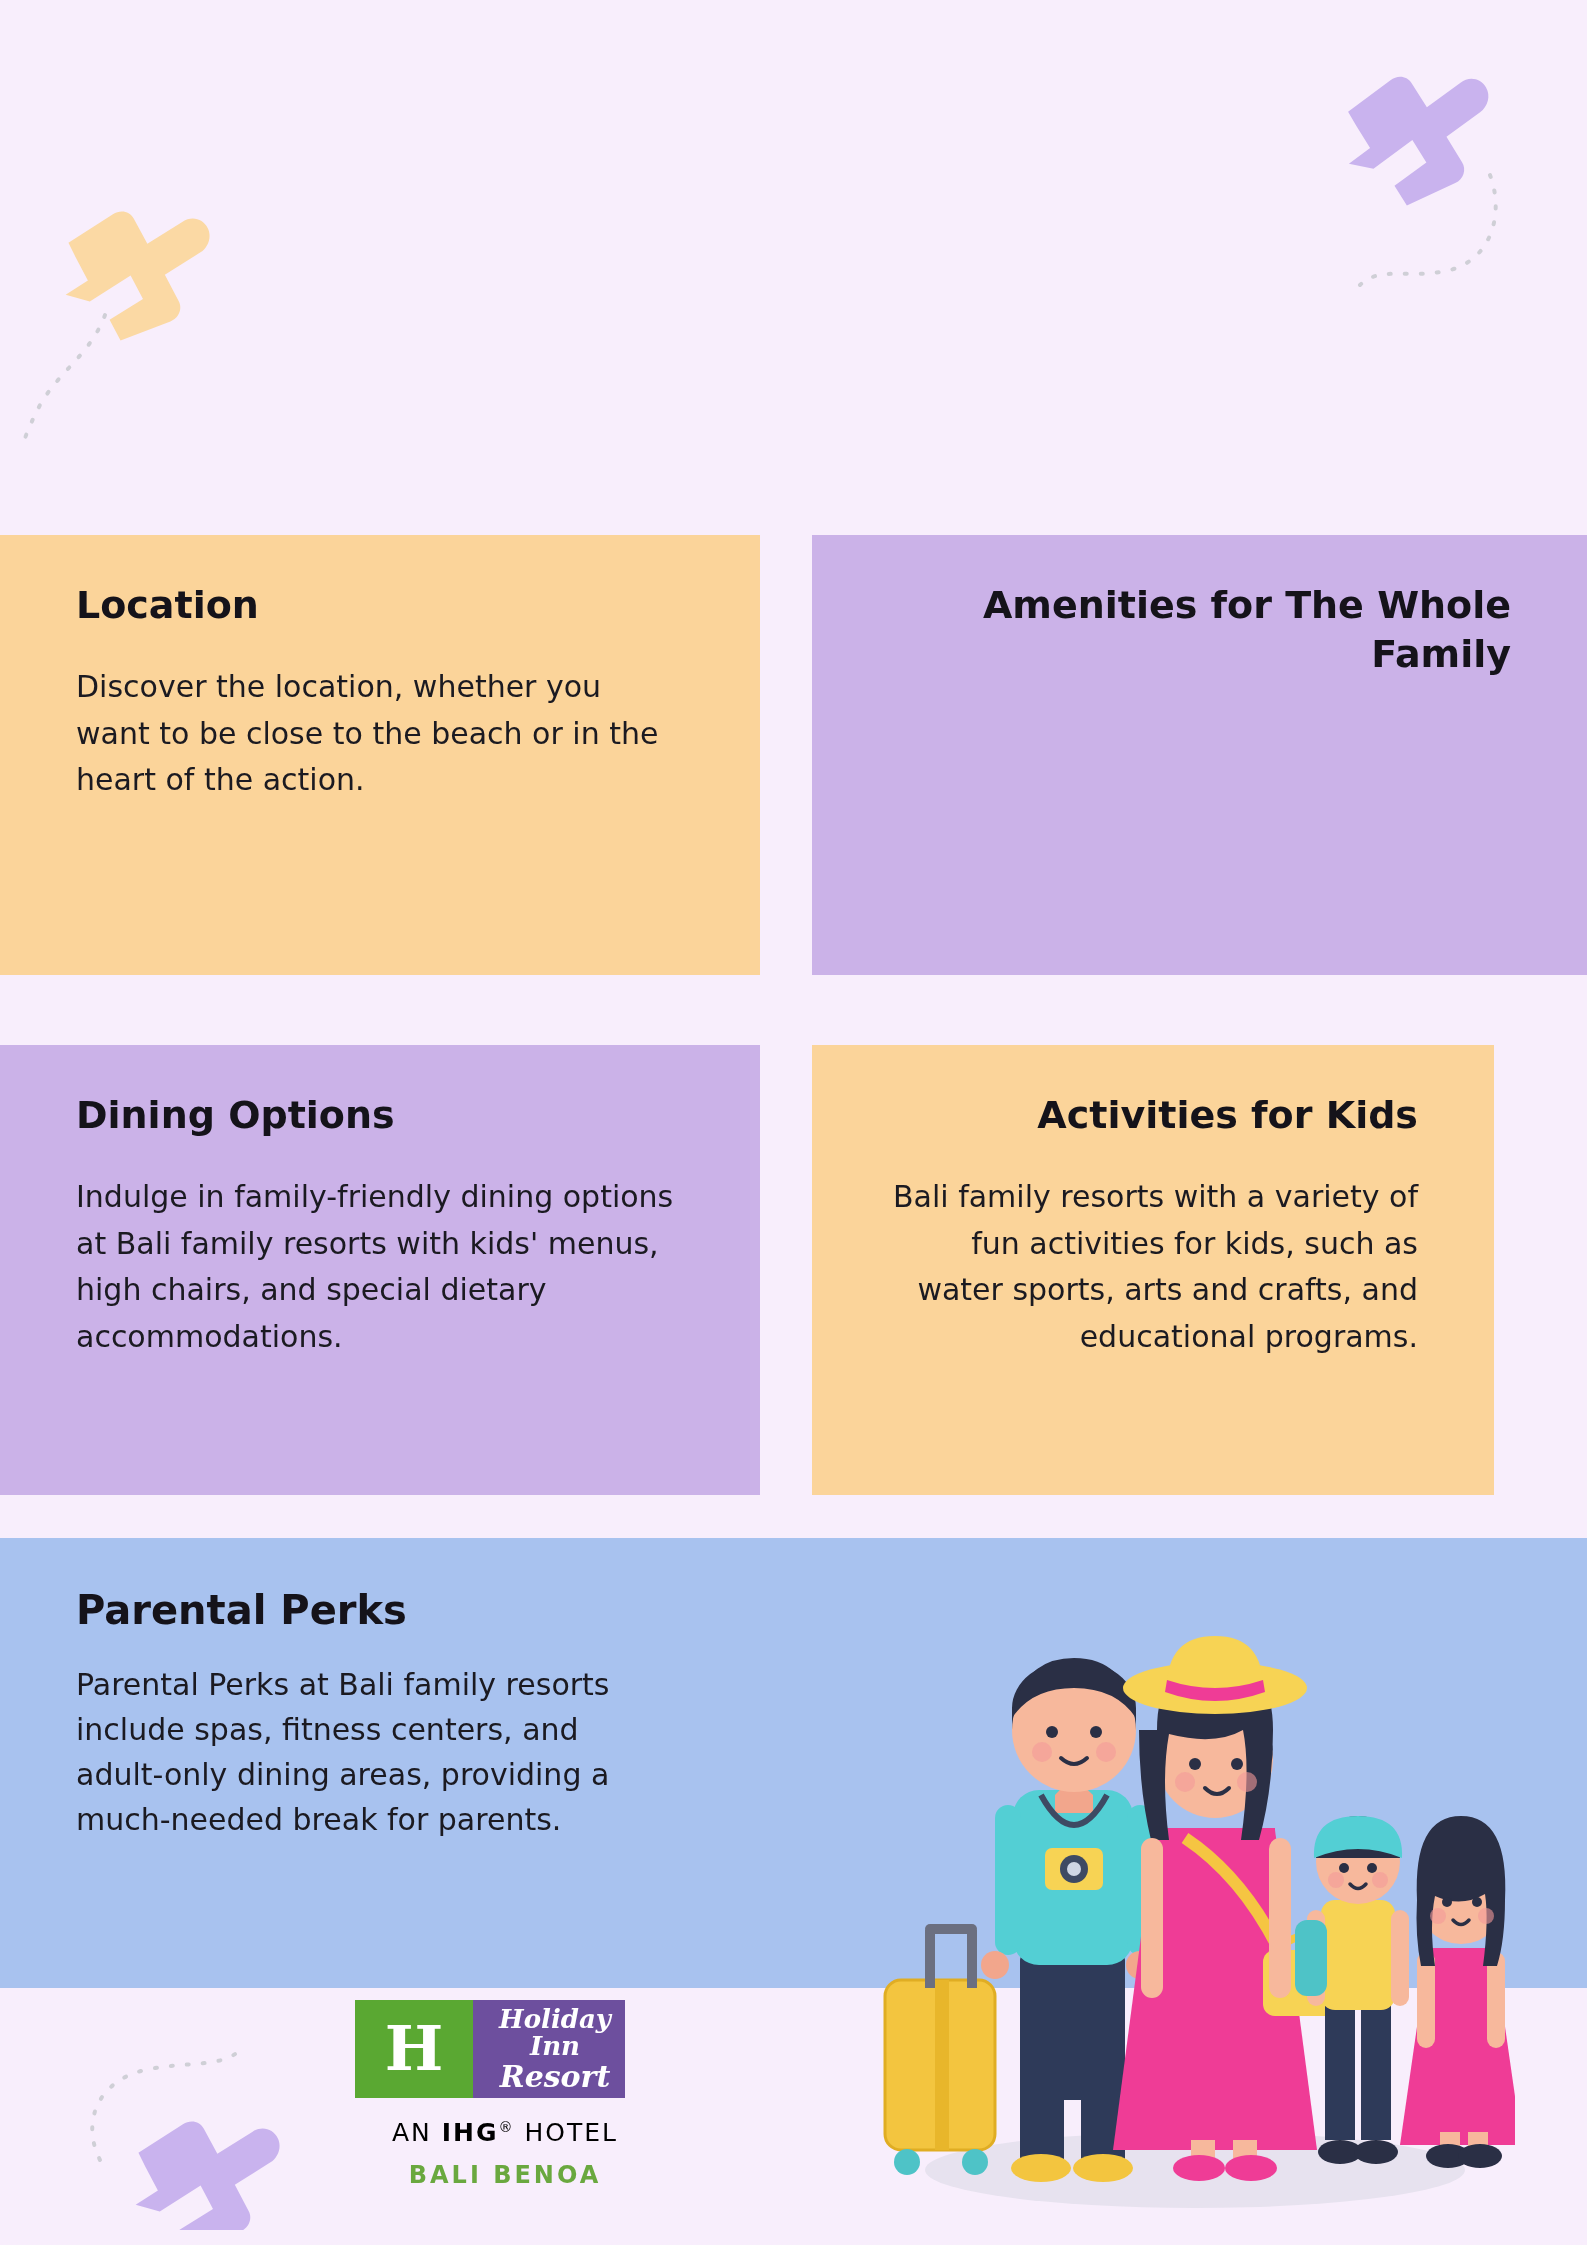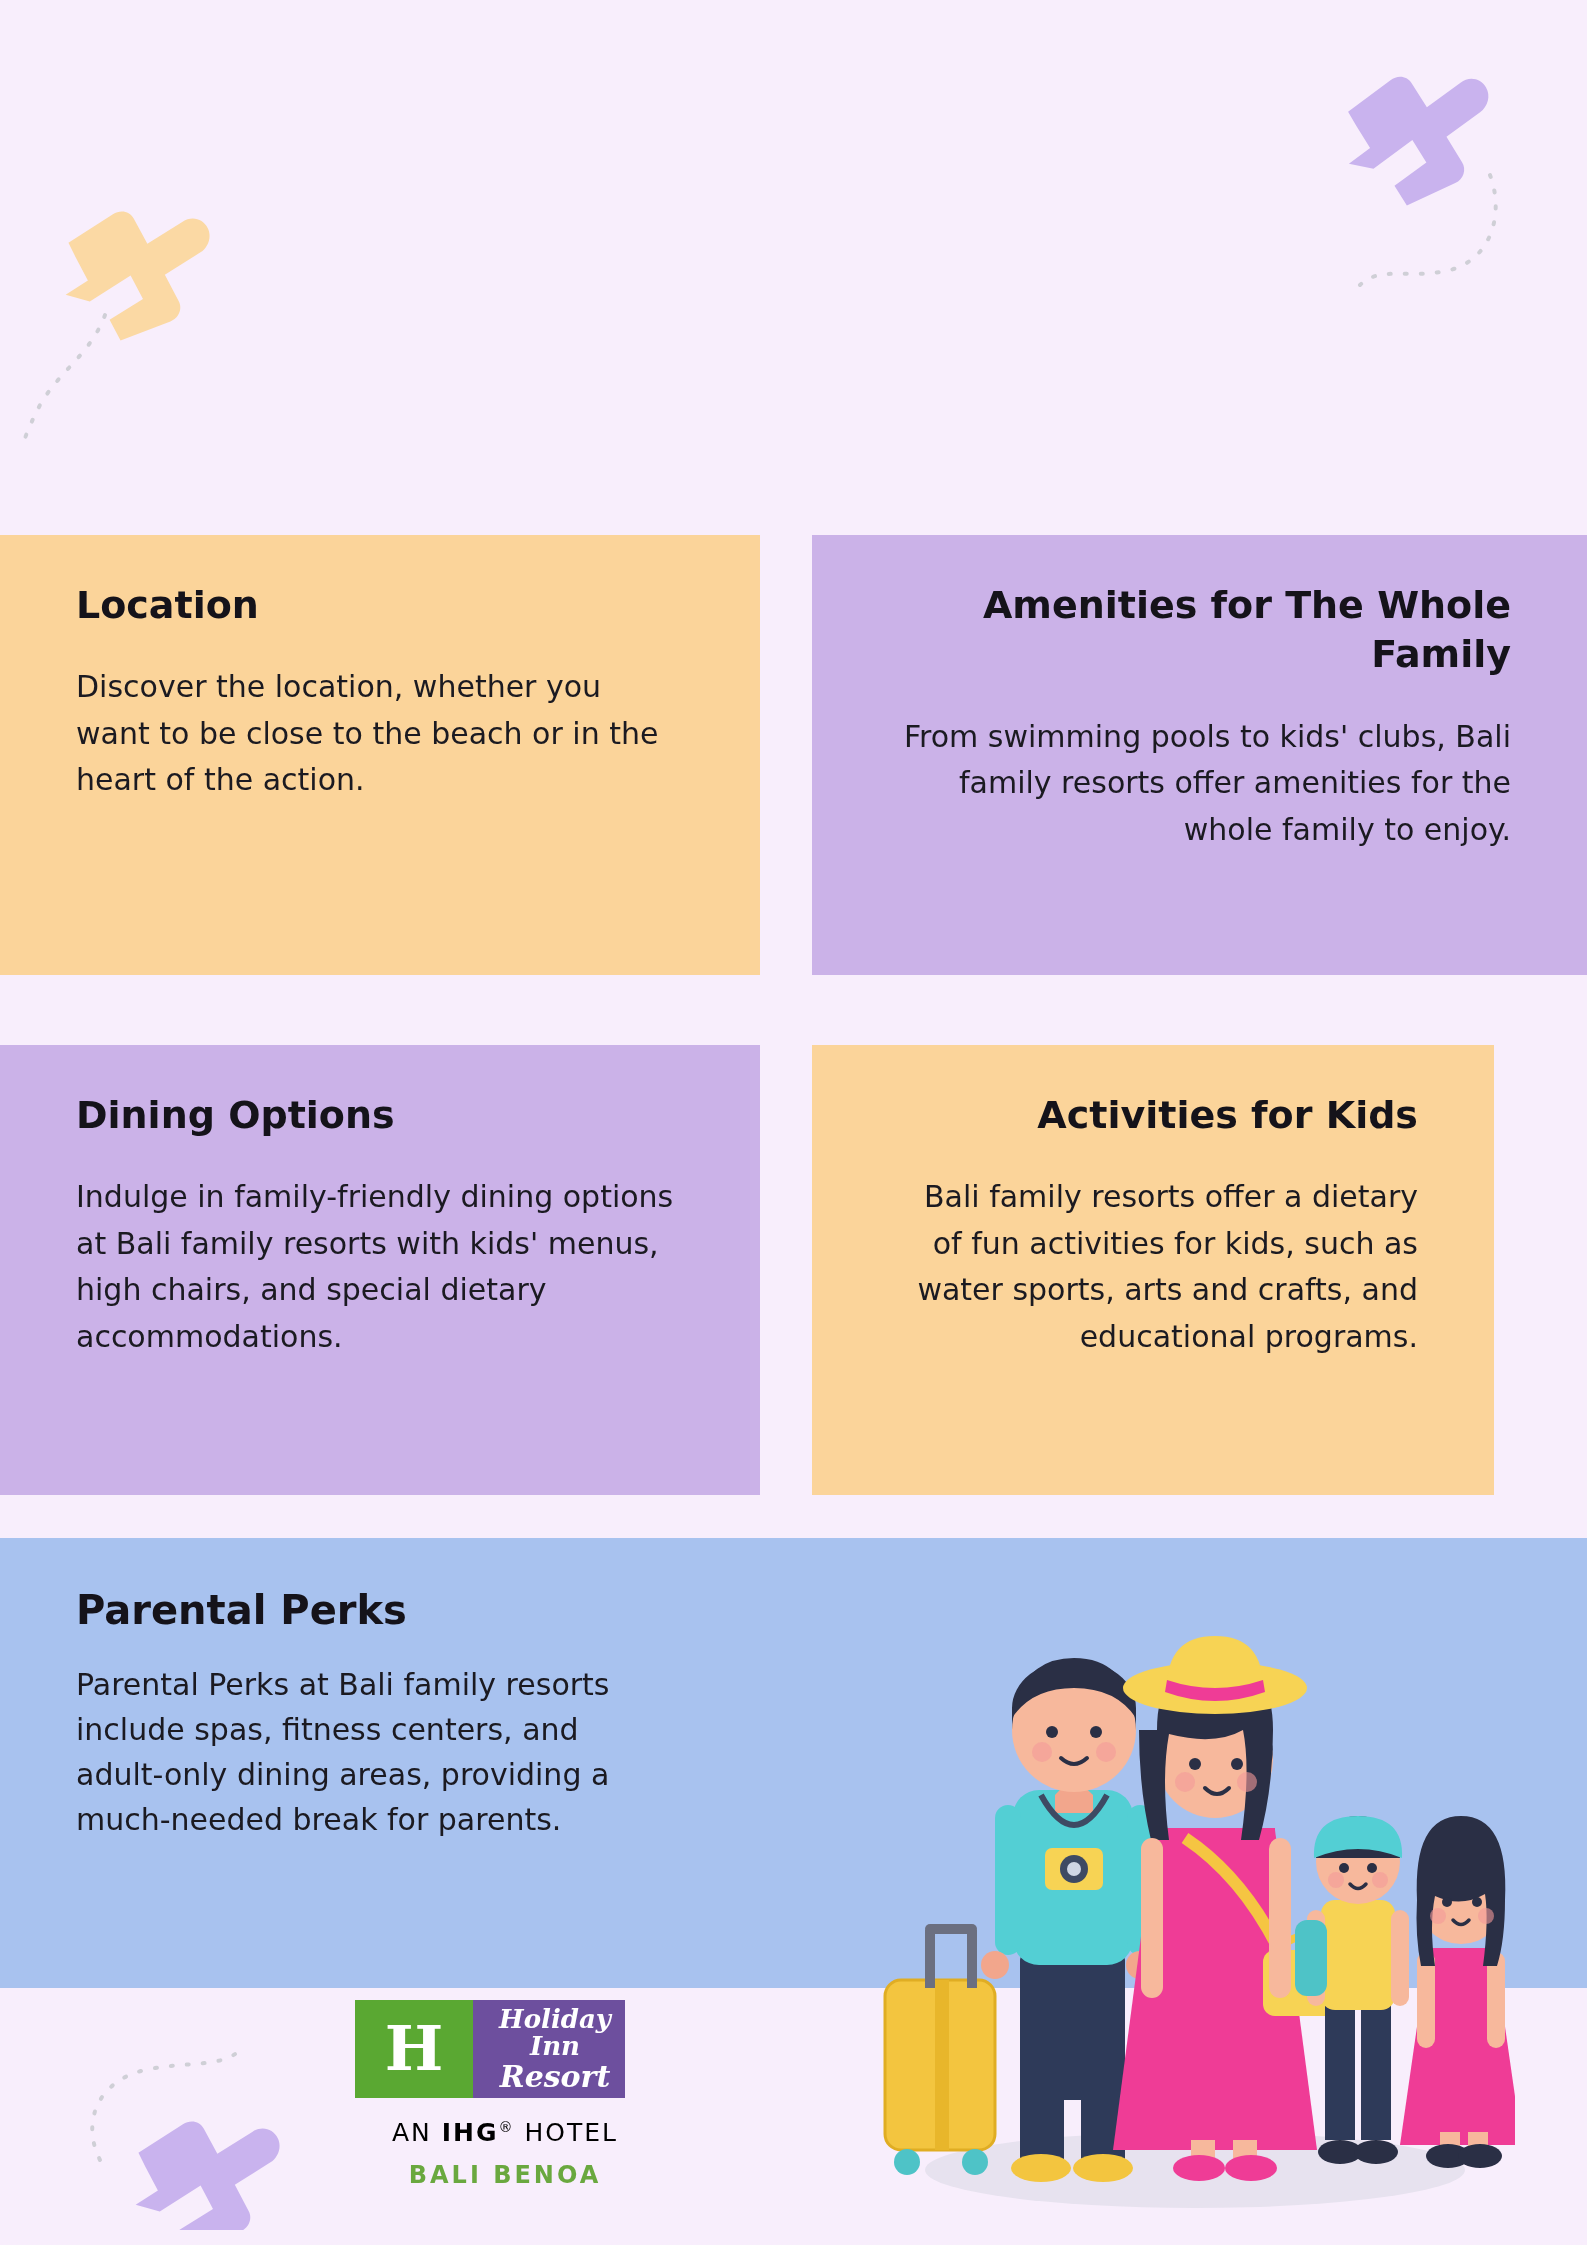--- a/index.html
+++ b/index.html
@@ -141,31 +141,30 @@
   </svg>
 
 
   <section class="card c-orange align-left" id="card-location">
     <h2>Location</h2>
     <p>Discover the location, whether you want to be close to the beach or in the heart of the action.</p>
   </section>
 
   <section class="card c-purple align-right" id="card-amenities">
     <h2>Amenities for The Whole Family</h2>
-    <p>From swimming pools to kids' clubs, Bali family resorts offer amenities for the whole family to enjoy.</p>
   </section>
 
   <section class="card c-purple align-left" id="card-dining">
     <h2>Dining Options</h2>
     <p>Indulge in family-friendly dining options at Bali family resorts with kids' menus, high chairs, and special dietary accommodations.</p>
   </section>
 
   <section class="card c-orange align-right" id="card-activities">
     <h2>Activities for Kids</h2>
-    <p>Bali family resorts offer a dietary of fun activities for kids, such as water sports, arts and crafts, and educational programs.</p>
+    <p>Bali family resorts with a variety of fun activities for kids, such as water sports, arts and crafts, and educational programs.</p>
   </section>
 
   <section class="card c-blue align-left" id="card-parental">
     <h2>Parental Perks</h2>
     <div class="ptext">
       <p>Parental Perks at Bali family resorts include spas, fitness centers, and adult-only dining areas, providing a much-needed break for parents.</p>
     </div>
   </section>
 
   <svg class="family" viewBox="0 0 660 640">

